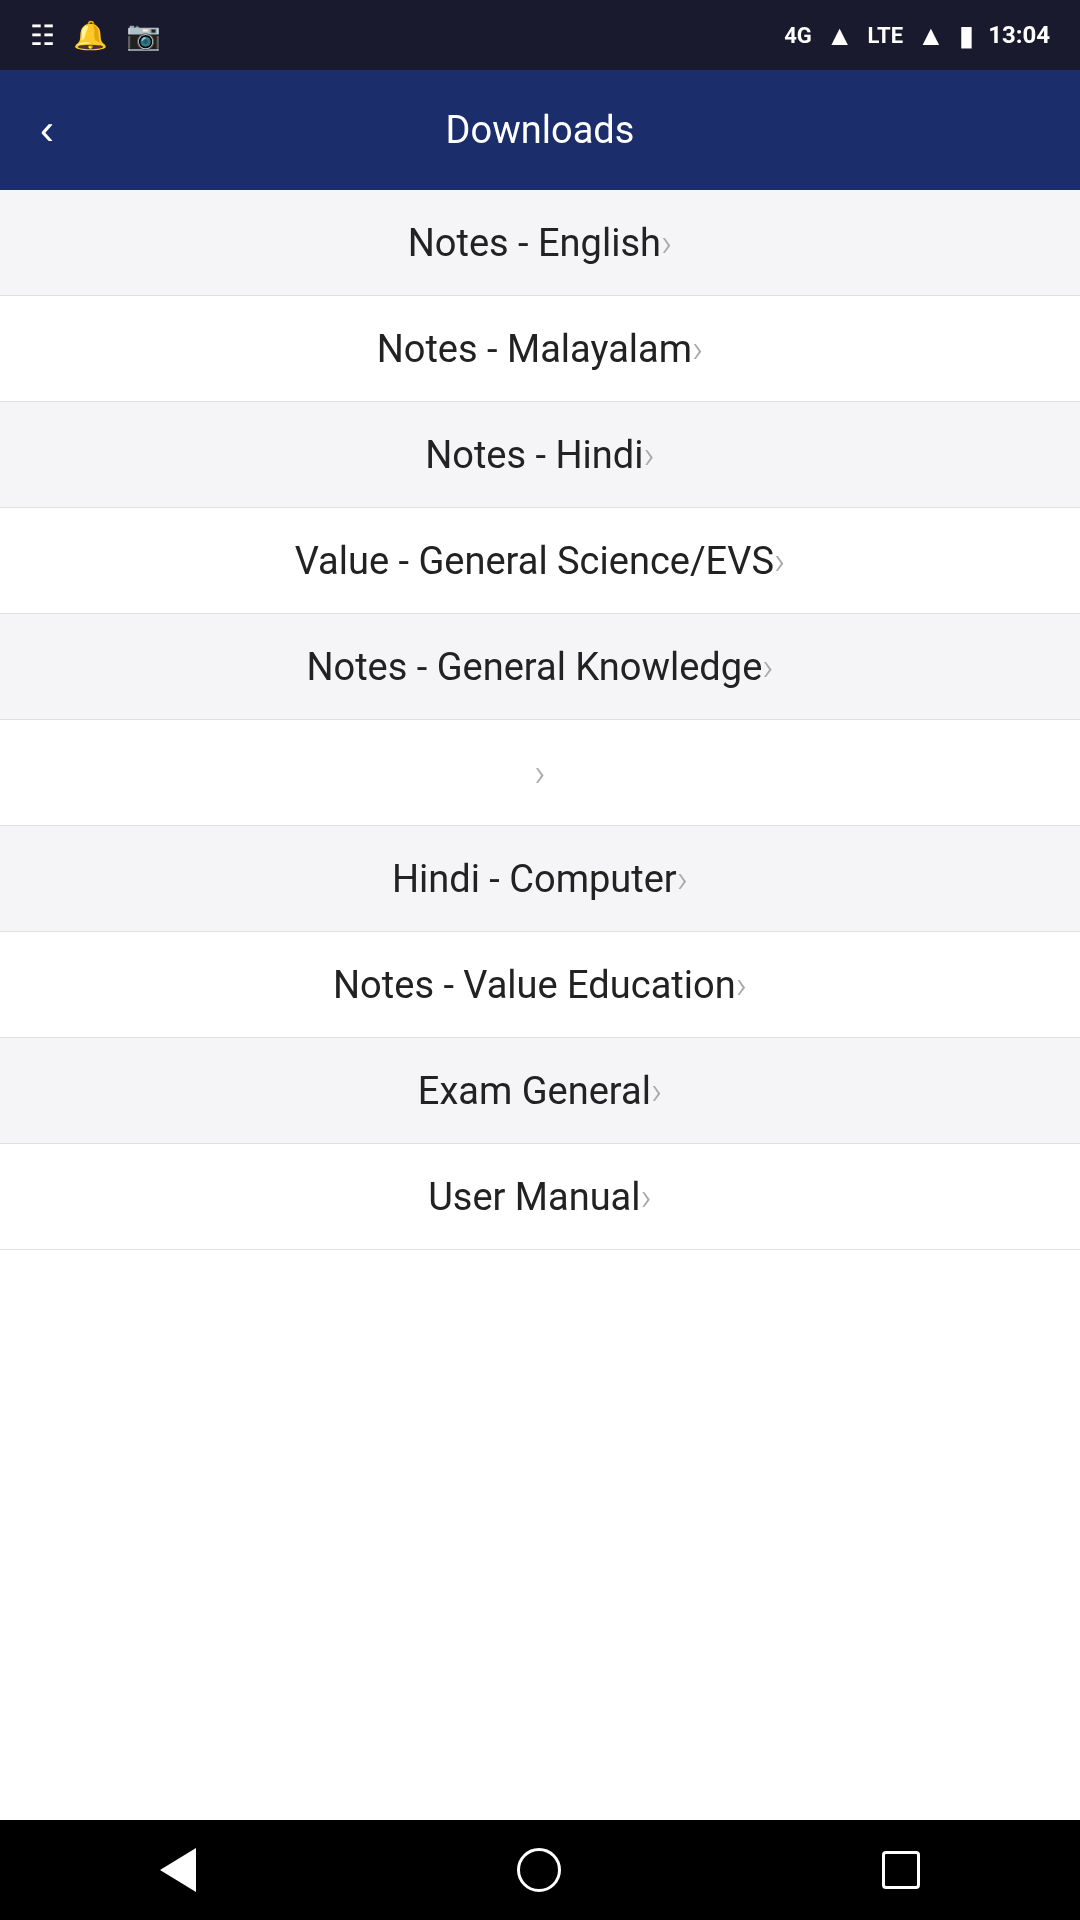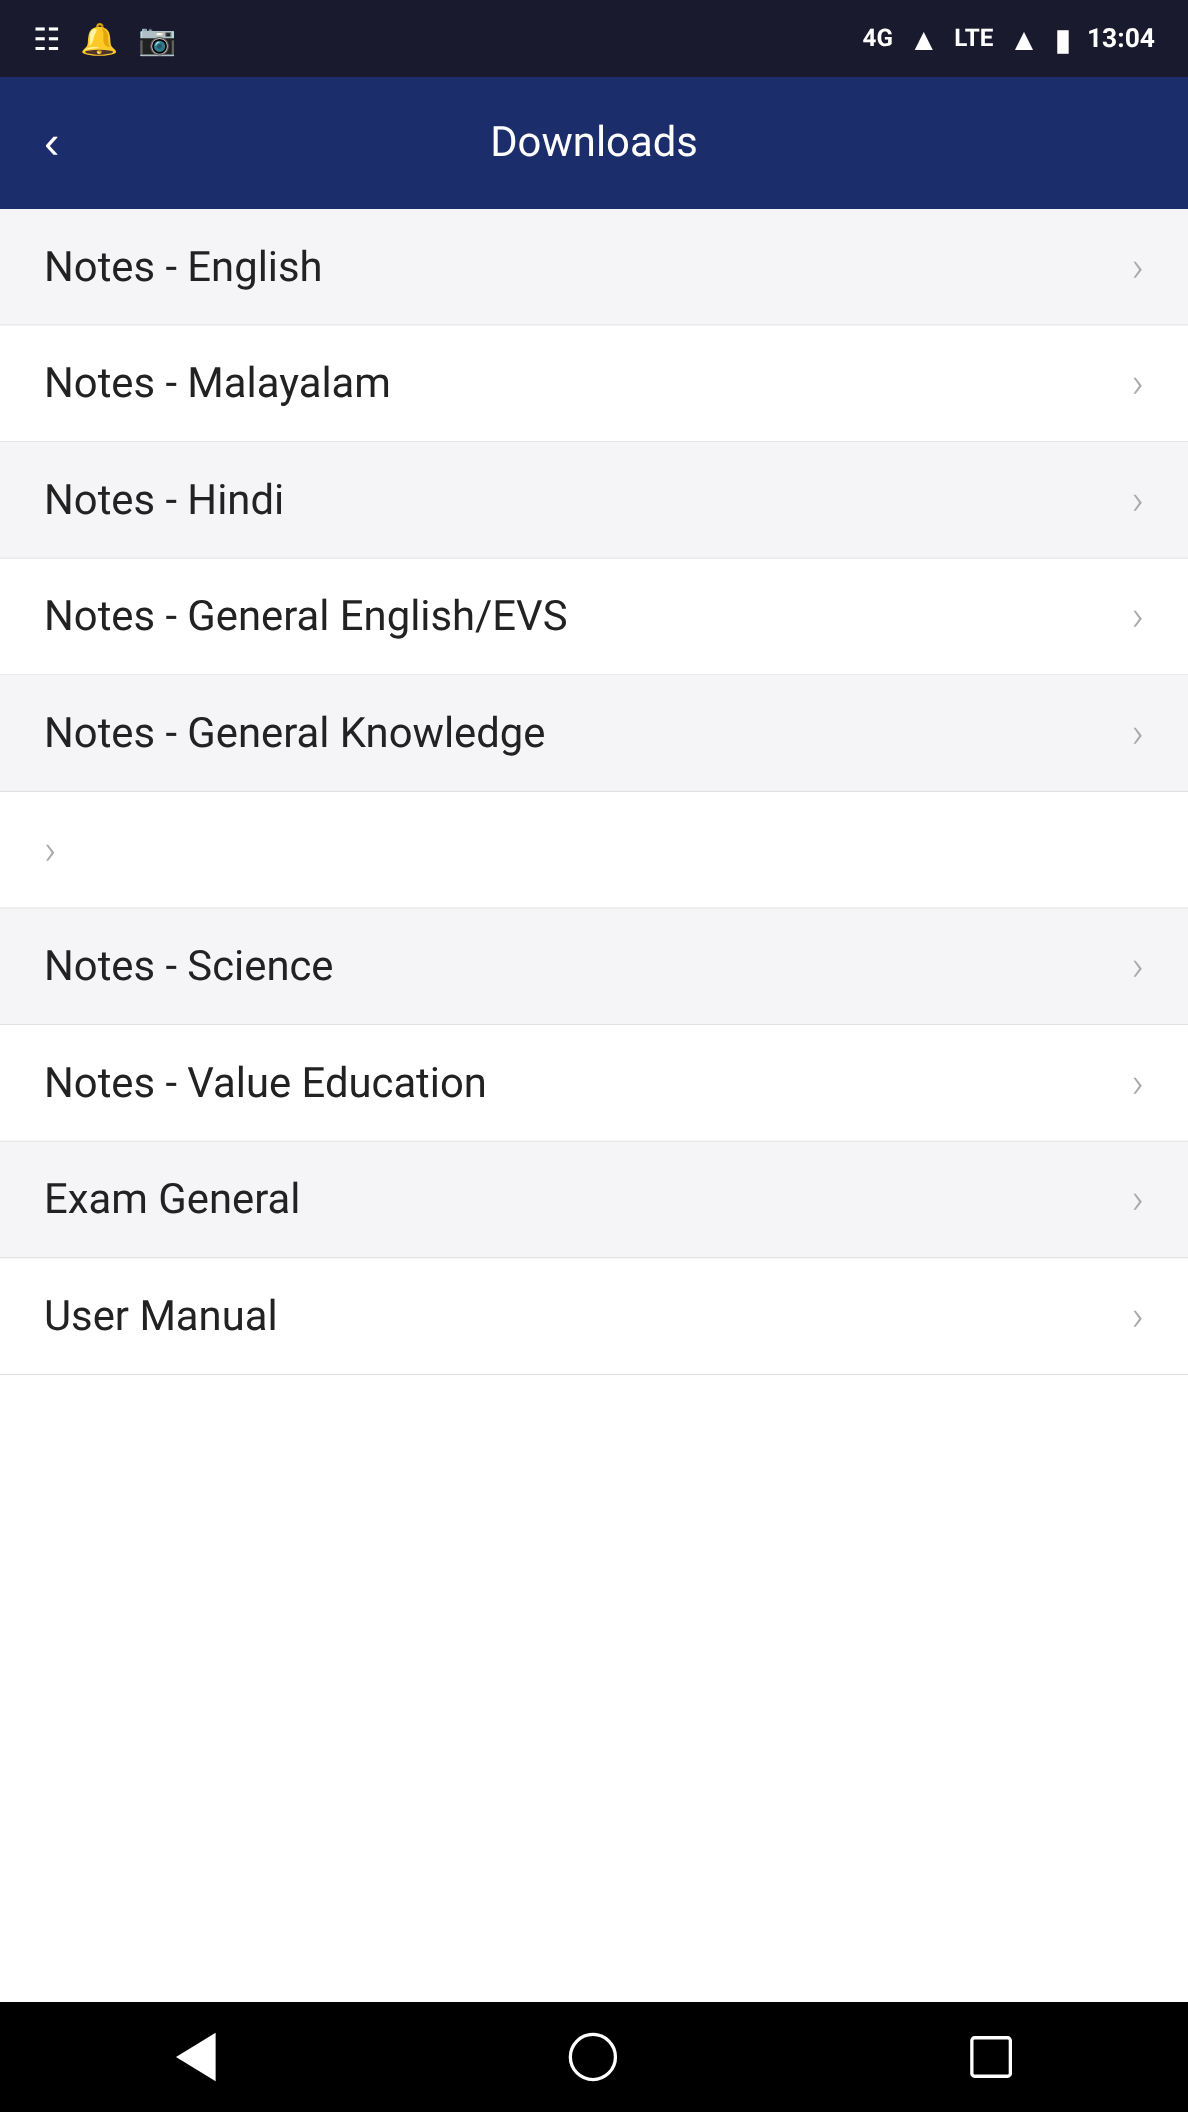--- a/index.html
+++ b/index.html
@@ -90,21 +90,21 @@
     .list-container {
       width: 100%;
       background: #ffffff;
     }
 
     .list-item {
       width: 100%;
       height: 106px;
       display: flex;
       align-items: center;
-      justify-content: space-between;
+      justify-content: center;
       padding: 0 40px;
       cursor: pointer;
       border-bottom: 1px solid #e0e0e0;
     }
 
     .list-item:nth-child(odd) {
       background: #f5f5f8;
     }
 
     .list-item:nth-child(even) {
@@ -202,32 +202,32 @@
     </div>
     <div class="list-item">
       <span class="list-item-label">Notes - Malayalam</span>
       <span class="chevron-icon">›</span>
     </div>
     <div class="list-item">
       <span class="list-item-label">Notes - Hindi</span>
       <span class="chevron-icon">›</span>
     </div>
     <div class="list-item">
-      <span class="list-item-label">Notes - General English/EVS</span>
+      <span class="list-item-label">Value - General Science/EVS</span>
       <span class="chevron-icon">›</span>
     </div>
     <div class="list-item">
       <span class="list-item-label">Notes - General Knowledge</span>
       <span class="chevron-icon">›</span>
     </div>
     <div class="list-item">
       <span class="chevron-icon">›</span>
     </div>
     <div class="list-item">
-      <span class="list-item-label">Notes - Science</span>
+      <span class="list-item-label">Hindi - Computer</span>
       <span class="chevron-icon">›</span>
     </div>
     <div class="list-item">
       <span class="list-item-label">Notes - Value Education</span>
       <span class="chevron-icon">›</span>
     </div>
     <div class="list-item">
       <span class="list-item-label">Exam General</span>
       <span class="chevron-icon">›</span>
     </div>

